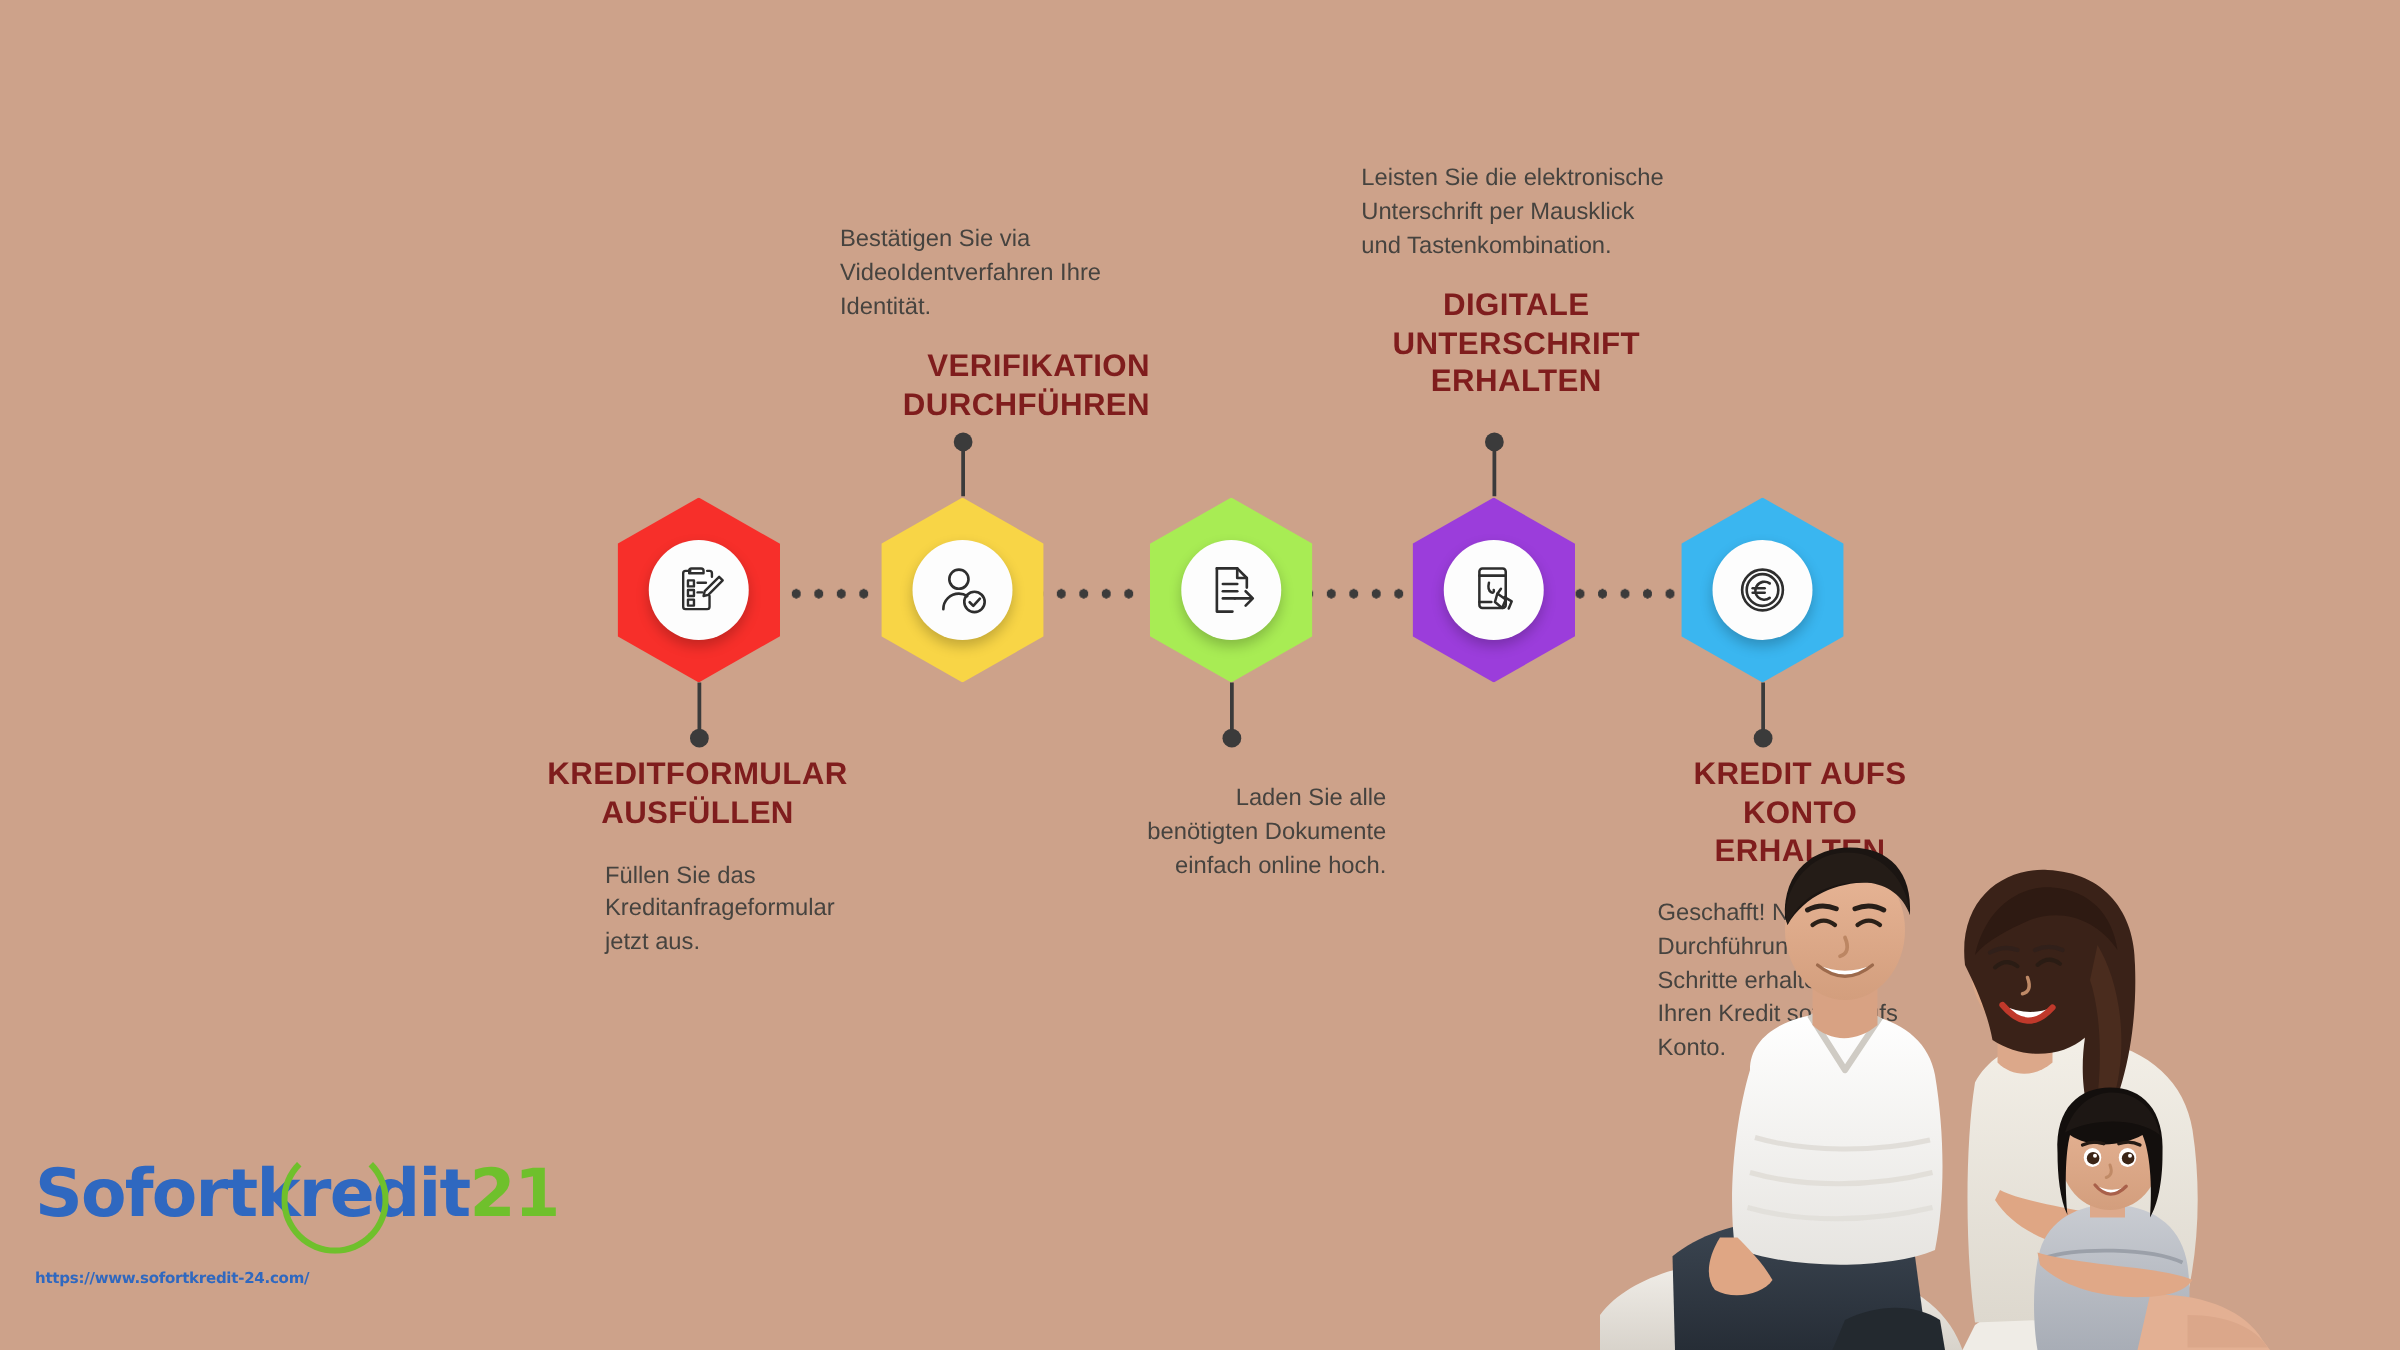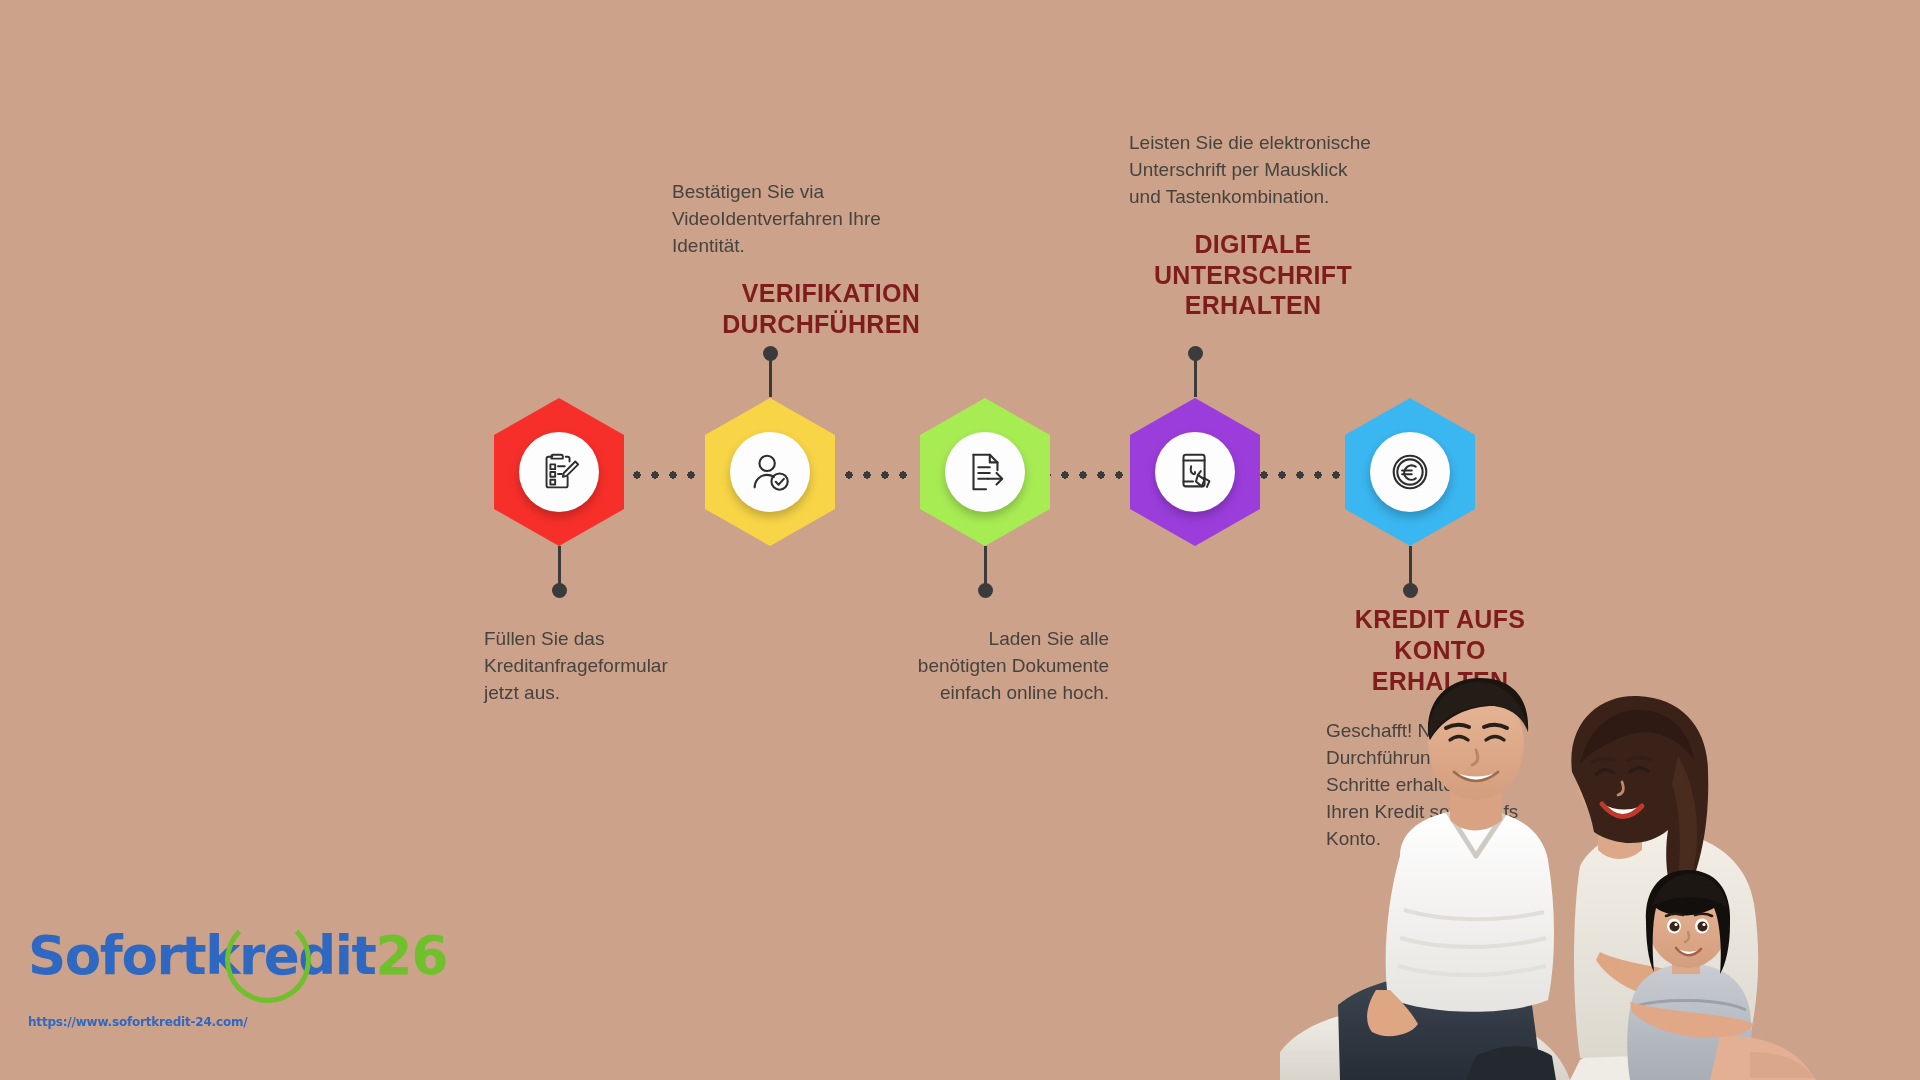--- a/index.html
+++ b/index.html
@@ -130,21 +130,21 @@
   .blk1 { left: 408px;  top: 604px; width: 300px; }
   .blk1 .desc { margin-top: 22px; margin-left: 76px; width: 222px; }
 
   .blk2 { left: 672px;  top: 179px; width: 290px; }
   .blk2 .desc { width: 248px; }
   .blk2 .title { margin-top: 18px; width: 248px; text-align: right; }
 
   .blk3 { left: 878px;  top: 604px; width: 300px; }
   .blk3 .desc { margin-top: 22px; margin-left: 26px; width: 205px; text-align: right; }
 
-  .blk4 { left: 1129px; top: 130px; width: 290px; }
+  .blk4 { left: 1089px; top: 130px; width: 290px; }
   .blk4 .desc { width: 248px; }
   .blk4 .title { margin-top: 18px; width: 248px; }
 
   .blk5 { left: 1290px; top: 604px; width: 300px; }
   .blk5 .desc { margin-top: 22px; margin-left: 36px; width: 215px; }
 
   
   .logo-wrap {
     position: absolute;
     left: 28px;
@@ -299,20 +299,24 @@
         <circle cx="24" cy="24" r="17"></circle>
         <circle cx="24" cy="24" r="13.2"></circle>
         <path d="M30 18.5a7.5 7.5 0 0 0-10.8 2.2c-1.8 3.1-1.4 6.9 1 9.3a7.5 7.5 0 0 0 9.8.6"></path>
         <path d="M15.8 22.5h10"></path>
           <path d="M15.8 26.3h10"></path>
       </svg>
     </div>
   </div>
 
   <div class="block blk1">
+    <div class="title">
+      <span>KREDITFORMULAR</span><br>
+      <span>AUSFÜLLEN</span>
+    </div>
     <div class="desc">Füllen Sie das Kreditanfrageformular jetzt aus.</div>
   </div>
 
   <div class="block blk2">
     <div class="desc top">Bestätigen Sie via VideoIdentverfahren Ihre Identität.</div>
     <div class="title spaced">
       <span>VERIFIKATION</span><br>
       <span>DURCHFÜHREN</span>
     </div>
   </div>
@@ -335,21 +339,21 @@
       <span>KREDIT AUFS</span><br>
       <span>KONTO</span><br>
       <span>ERHALTEN</span>
     </div>
     <div class="desc">Geschafft! Nach Durchführung aller Schritte erhalten Sie Ihren Kredit sofort aufs Konto.</div>
   </div>
 
   <div class="logo-wrap">
     <div class="logo-mark">
       <span class="logo-ring"></span>
-      <span class="logo-sofort">Sofortkredit</span><span class="logo-24">26</span>
+      <span class="logo-sofort">Sofortkredit</span><span class="logo-24">21</span>
     </div>
     <div class="logo-url">https://www.sofortkredit-24.com/</div>
   </div>
 
   <div class="photo">
     <svg viewBox="0 0 640 420" width="640" height="420">
       <defs>
         <linearGradient id="skin" x1="0" y1="0" x2="0" y2="1">
           <stop offset="0%" stop-color="#e8b697"></stop>
             <stop offset="100%" stop-color="#d39e7d"></stop>

